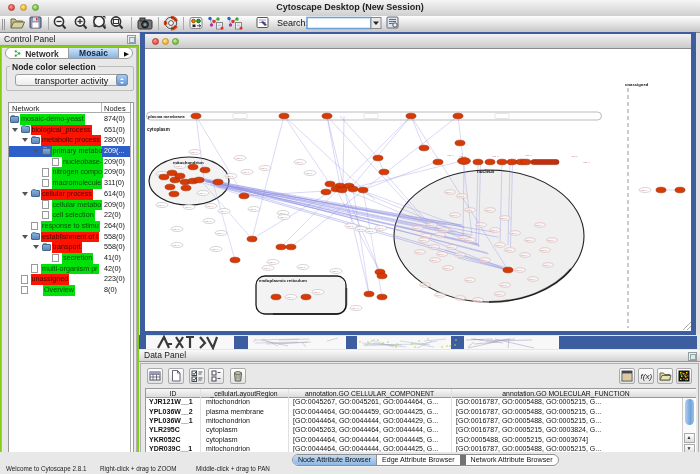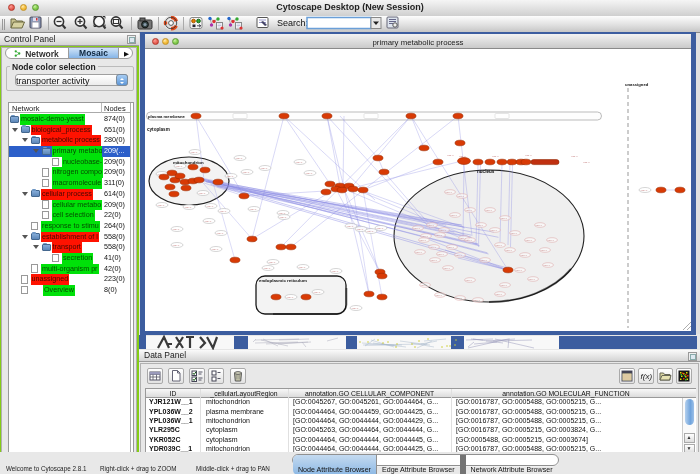--- a/index.html
+++ b/index.html
@@ -18,21 +18,21 @@
 .flicon:before{content:"";position:absolute;left:1px;top:1px;width:4px;height:4px;border:1px solid #8aa}
 .flicon:after{content:"";position:absolute;right:0px;bottom:0px;width:4px;height:4px;border:1px solid #8aa;background:#dde8f0}
 #cpbody{position:absolute;left:1px;top:14px;width:136px;height:410px;border:1px solid #b0b0b0;background:#e8e8e8}
 #cptabs{position:absolute;left:3px;top:-1px;width:128px;height:12px;background:#fff;border:1px solid #9c9c9c;border-radius:6px;font-size:8.5px}
 #cptabs .ticon{position:absolute;left:8px;top:2px;width:7px;height:7px}
 #cptabs .tab1{position:absolute;left:10px;top:1px;width:52px;text-align:center;font-weight:bold;color:#333}
 #cptabs .tab2{position:absolute;left:62px;top:0;width:51px;height:10px;background:linear-gradient(#cfe3f7,#86b5e7);text-align:center;font-weight:bold;color:#102840;border-left:1px solid #9c9c9c;border-right:1px solid #9c9c9c;font-size:8.5px;line-height:10px}
 #cptabs .tab3{position:absolute;right:3px;top:1.5px;font-size:6.5px;color:#111}
 #grp{position:absolute;left:4px;top:18px;width:128px;height:25px;border:1px solid #bbb;border-radius:2px}
 #grp .lbl{position:absolute;left:3px;top:-5px;background:#e8e8e8;font-size:8.5px;font-weight:bold;color:#222;padding:0 2px}
-#dd{position:absolute;left:8px;top:7px;width:113px;height:12px;background:linear-gradient(#fff,#ececec);border:1px solid #9f9f9f;border-radius:3px;font-size:9px;color:#111;line-height:12px}
+#dd{position:absolute;left:8px;top:7px;width:113px;height:12px;background:linear-gradient(#fff,#ececec);border:1px solid #9f9f9f;border-radius:3px;font-size:9px;color:#111;text-align:center;line-height:12px}
 #dd .step{position:absolute;right:-1px;top:-1px;width:12px;height:12px;background:linear-gradient(#a6ccf3,#5e97d8);border-radius:3px;border:1px solid #7a8a9a}
 #dd .step:before{content:"";position:absolute;left:3.2px;top:1.2px;border:2.3px solid transparent;border-bottom:2.8px solid #fff}
 #dd .step:after{content:"";position:absolute;left:3.2px;top:6.9px;border:2.3px solid transparent;border-top:2.8px solid #fff}
 #chk{position:absolute;left:10px;top:43px;width:120px;height:12px;font-size:9.5px;color:#111}
 #chkbox{position:absolute;left:0;top:0;width:10px;height:10px;border:1px solid #7da7d4;border-radius:2px;background:linear-gradient(#f4faff,#cfe4f7)}
 #chkbox:before{content:"\2714";position:absolute;left:1px;top:-1.5px;font-size:9px;color:#2b5d9b}
 #chk .t{position:absolute;left:15px;top:0}
 #treewrap{position:absolute;left:6px;top:54px;width:126px;height:353px;border:1px solid #999;background:#fff}
 #treehdr{position:absolute;left:0;top:0;width:121px;height:10px;border-bottom:1px solid #aaa;font-size:7.5px;color:#222;background:#fff}
 #treehdr .c1{position:absolute;left:3px;top:0.5px}
@@ -74,21 +74,21 @@
 .dvl{position:absolute;top:0;width:1px;height:65px;background:#e0e0e0}
 #dscroll{position:absolute;left:536px;top:9px;width:13px;height:56px;background:#fafafa;border-left:1px solid #ccc}
 #dthumb{position:absolute;left:1.5px;top:1px;width:9px;height:26px;border-radius:5px;background:linear-gradient(90deg,#b4d0ee,#6fa3dc 60%,#9cc0e8)}
 .sbtn{position:absolute;left:0.5px;width:11px;height:10px;background:linear-gradient(#fff,#ddd);border:1px solid #aaa;font-size:5px;text-align:center;color:#333}
 
 #status{position:absolute;left:0;top:452px;width:700px;height:22px;background:#e8e8e8;font-size:6.3px;color:#222}
 #status .s1{position:absolute;left:6px;top:13px}
 #status .s2{position:absolute;left:100px;top:13px}
 #status .s3{position:absolute;left:196px;top:13px}
 #btabs{position:absolute;left:292px;top:2px;height:12px;font-size:7.1px;border:1px solid #909090;border-radius:6px;background:#fff;display:flex;box-shadow:0 0.5px 0 rgba(255,255,255,.8)}
-#btabs div{padding:10px 5px;line-height:10.5px;color:#111;letter-spacing:0}
+#btabs div{padding:0 5px;line-height:10.5px;color:#111;letter-spacing:0}
 #btabs .sel{background:linear-gradient(#c4daf0,#8cb8e4);border-radius:5px 0 0 5px;border-right:1px solid #909090;font-weight:normal}
 #btabs .mid{border-right:6px solid #737373}
 </style></head>
 <body>
 <div id="app">
   <div id="titlebar">
     <span class="tl r"></span>
       <span class="tl y"></span>
       <span class="tl g"></span>
     <div class="t">Cytoscape Desktop (New Session)</div>
@@ -356,21 +356,20 @@
 <line x1="503" y1="343" x2="473" y2="339" stroke="#99b" stroke-width="0.5"></line>
 <line x1="493" y1="341" x2="532" y2="340" stroke="#99b" stroke-width="0.5"></line>
 <line x1="468" y1="348" x2="508" y2="339" stroke="#99b" stroke-width="0.5"></line>
 <line x1="509" y1="338" x2="508" y2="348" stroke="#99b" stroke-width="0.5"></line>
 </svg></div>
     <div id="netwin">
       <div id="wtitle">
         <span class="tl r" style="left:7px"></span>
           <span class="tl y" style="left:17px"></span>
           <span class="tl g" style="left:27px"></span>
-        <div class="t">primary metabolic process</div>
       </div>
 <svg id="canvas" width="546" height="281" viewBox="145 50 546 281">
 <rect x="145" y="50" width="546" height="281" fill="#fff"></rect>
 <ellipse cx="489" cy="236" rx="95" ry="66" fill="#efefef" stroke="#222" stroke-width="1.1"></ellipse>
 <path d="M 489 302 a 95 66 0 0 0 82 -33" fill="none" stroke="#000" stroke-width="2" stroke-opacity="0.55"></path>
 <ellipse cx="189" cy="181" rx="40" ry="24" fill="#f3f3f3" stroke="#222" stroke-width="1.2"></ellipse>
 <rect x="256" y="276" width="90" height="38" rx="9" fill="#f3f3f3" stroke="#1a1a1a" stroke-width="1.3"></rect>
 <path d="M346.5 288 v16.5 a 9.5 9.5 0 0 1 -9.5 9.5 h -64" fill="none" stroke="#000" stroke-width="1.8" stroke-opacity="0.45"></path>
 <rect x="146.5" y="112" width="455" height="8" rx="4" fill="#fdfdfd" stroke="#aaa" stroke-width="0.8"></rect>
 <line x1="628" y1="88" x2="628" y2="328" stroke="#999" stroke-width="1" stroke-dasharray="4,3"></line>

